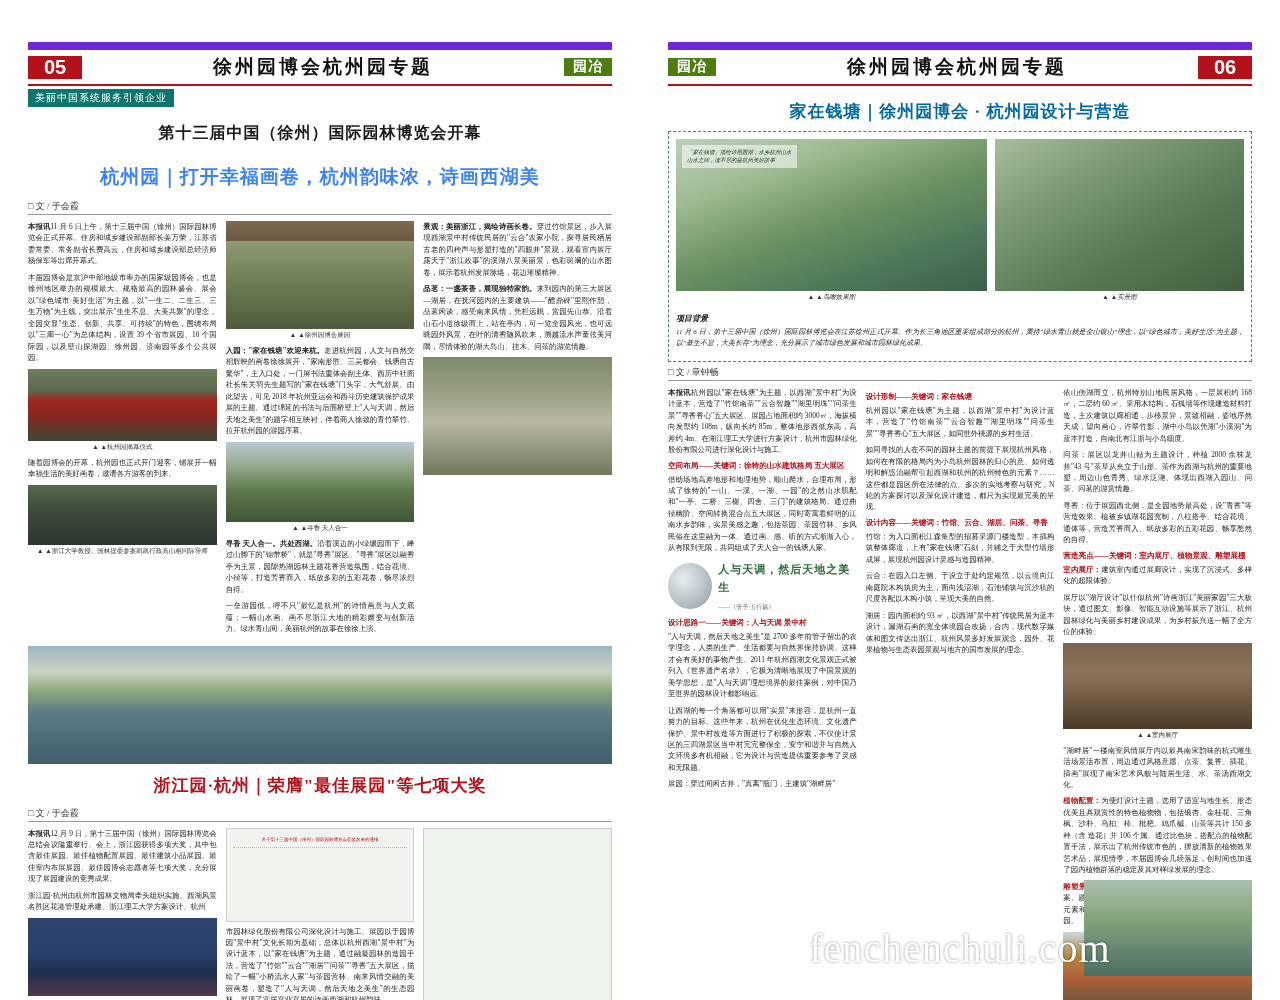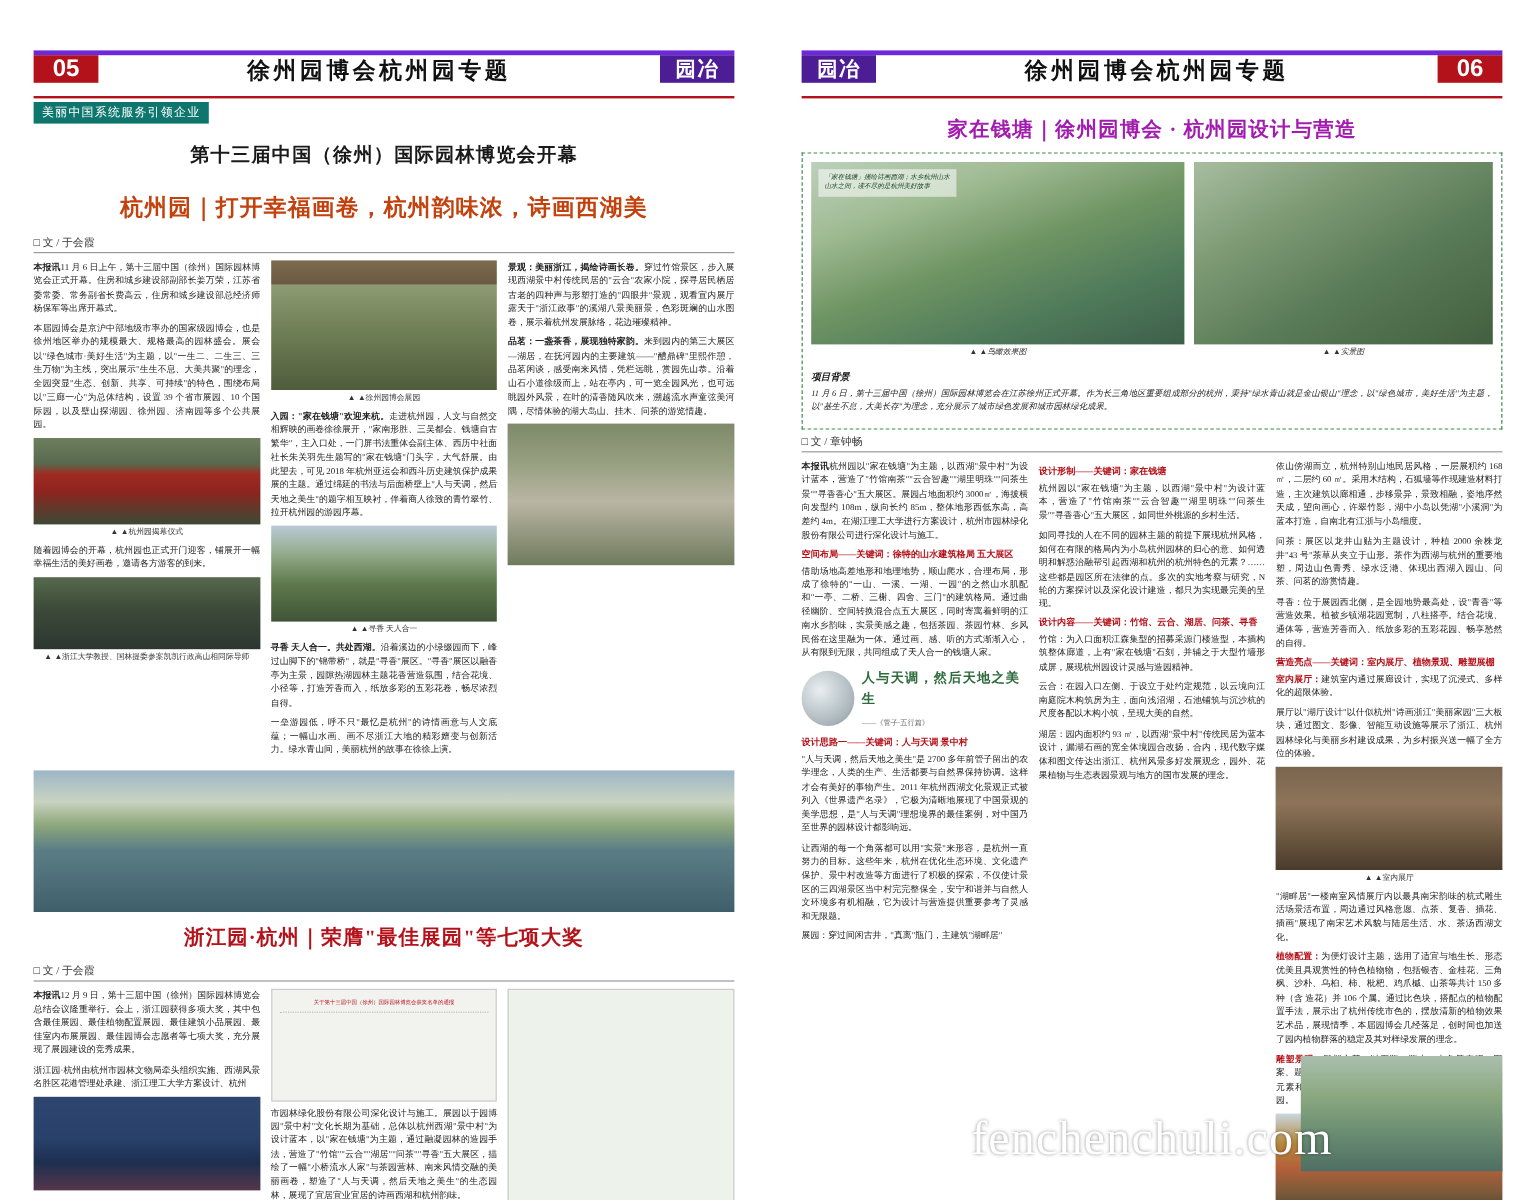--- a/index.html
+++ b/index.html
@@ -6,29 +6,29 @@
   body{
     width:1280px;height:1000px;background:#ffffff;
     font-family:"Liberation Serif", serif;
     color:#1a1a1a;overflow:hidden;position:relative;
   }
   .page{position:absolute;top:0;width:640px;height:1000px;box-sizing:border-box;padding:42px 28px 20px 28px;}
   .page-left{left:0;}
   .page-right{left:640px;}
 
   
-  .masthead{display:flex;align-items:flex-start;height:34px;border-top:4px solid #6d28d9;border-bottom:2px solid #b4121a;}
+  .masthead{display:flex;align-items:center;height:34px;border-top:8px solid #6d28d9;border-bottom:2px solid #b4121a;}
   .mh-num{background:#b4121a;color:#fff;width:54px;display:flex;align-items:center;justify-content:center;font-size:20px;font-weight:bold;font-family:"Liberation Sans",sans-serif;}
   .mh-title{flex:1;display:flex;align-items:center;justify-content:center;font-size:19px;font-weight:bold;letter-spacing:3px;color:#111;}
-  .mh-logo{background:#4c1d95;color:#fff;width:62px;display:flex;align-items:center;justify-content:center;font-size:17px;font-weight:bold;letter-spacing:1px;}
+  .mh-logo{background:#4d7c0f;color:#fff;width:48px;display:flex;align-items:center;justify-content:center;font-size:14px;font-weight:bold;letter-spacing:1px;}
   .mh-sub{margin-top:3px;background:#0f766e;color:#fff;display:inline-block;font-size:10px;padding:2px 7px;letter-spacing:1px;}
 
   
   .headline-1{text-align:center;font-size:16px;font-weight:bold;margin:16px 0 20px;letter-spacing:1px;}
-  .headline-2{text-align:center;font-size:19px;font-weight:bold;color:#c2410c;margin:2px 0 10px;letter-spacing:1px;}
+  .headline-2{text-align:center;font-size:19px;font-weight:bold;color:#3b82f6;margin:2px 0 10px;letter-spacing:1px;}
   .byline{font-size:9px;color:#333;border-bottom:1px solid #999;padding-bottom:1px;margin-bottom:6px;}
   .byline:before{content:"□ ";}
 
   
   .cols3{display:flex;gap:9px;}
   .col{flex:1;}
   p.body{font-size:7.4px;line-height:1.55;text-align:justify;margin:0 0 5px;color:#222;}
   p.body b{font-weight:bold;}
   .red{color:#b4121a;}
   .cap{font-size:6.5px;text-align:center;color:#333;margin:2px 0 5px;}
@@ -57,21 +57,21 @@
       linear-gradient(150deg,#a8bda0 0%,#7d9a74 30%,#5b7c58 60%,#42603f 100%);}
   .photo.p-room{background:
       linear-gradient(180deg,#7a6550 0%,#8d7458 35%,#6a563f 70%,#4a3b2b 100%);}
   .photo.p-tree{background:
       linear-gradient(180deg,#c9d6df 0%,#b5893c 30%,#b4603a 55%,#7b5a3a 80%,#4f4430 100%);}
   .photo.p-pond{background:
       linear-gradient(180deg,#aabfae 0%,#8aa87f 35%,#6c8e73 65%,#4e6f63 100%);}
 
   
   .title-ribbon{
-    text-align:center;font-size:17px;font-weight:bold;color:#a21caf;
+    text-align:center;font-size:17px;font-weight:bold;color:#0369a1;
     margin:14px 0 8px;letter-spacing:1px;
   }
   .dashed-box{border:1px dashed #3f8a4f;padding:7px;font-style:italic;}
   .plan-caption{display:flex;gap:8px;}
   .proj-label{font-size:8px;font-weight:bold;margin:6px 0 3px;}
   .red-h{color:#b4121a;font-weight:bold;font-size:7.6px;margin:5px 0 3px;}
 
   .seal{
     width:46px;height:46px;border-radius:50%;
     background:radial-gradient(circle at 35% 35%,#e9eef0,#a9b5bb 70%,#7d888e 100%);

